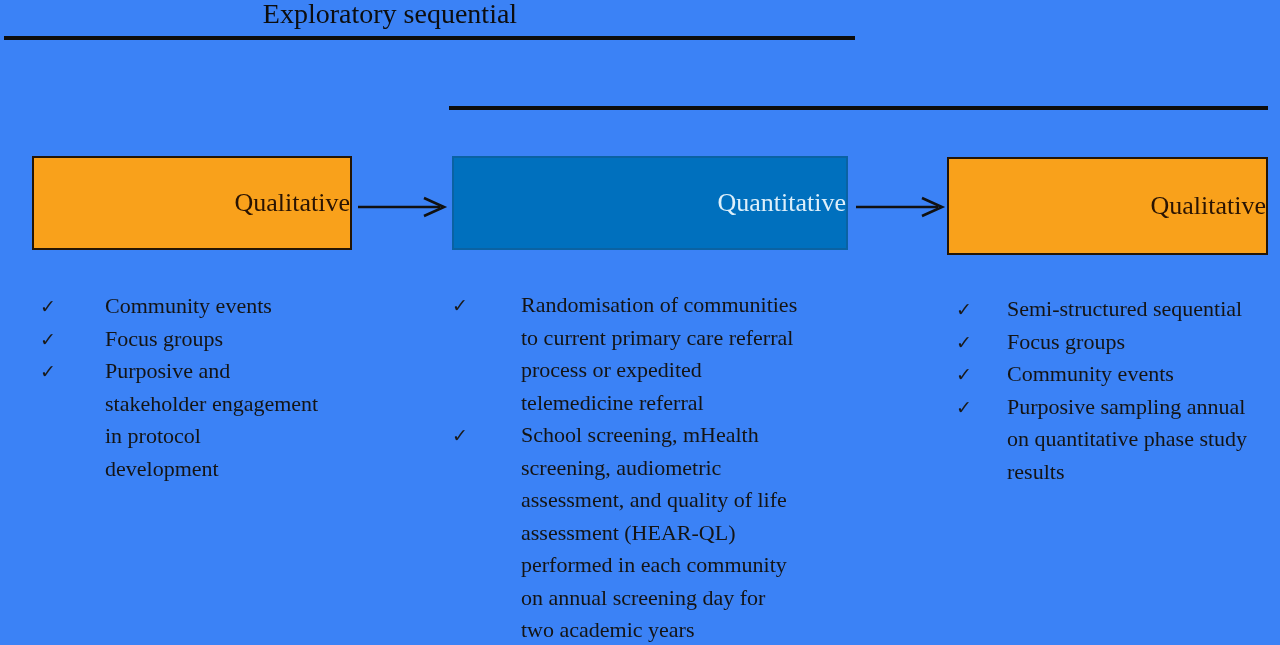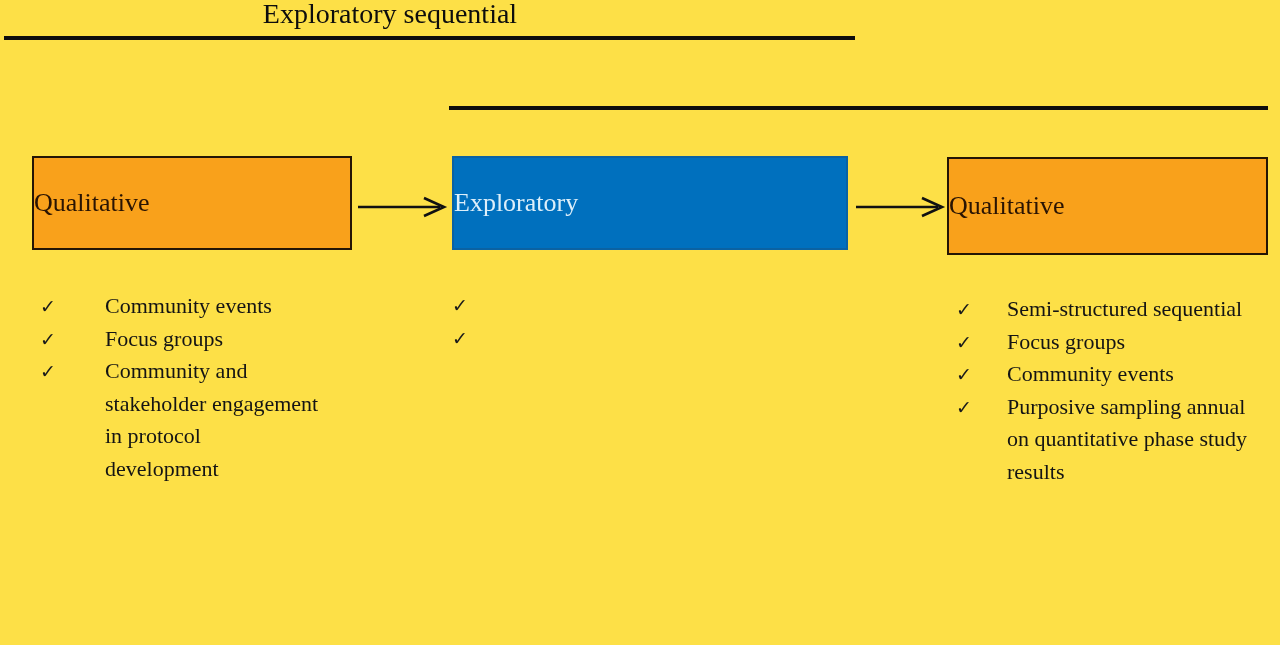--- a/index.html
+++ b/index.html
@@ -1,36 +1,36 @@
 <!DOCTYPE html>
 <html><head>
 <meta charset="utf-8">
 <style>
   html,body{margin:0;padding:0;background:#ffffff;}
   #canvas{
     position:relative;
     width:1280px;height:645px;
-    background:#fde047;
+    background:#3b82f6;
     font-family:"Liberation Serif","DejaVu Serif",serif;
     color:#141414;
     overflow:hidden;
   }
   .abs{position:absolute;}
   .phase-title{
     font-size:28px;
     text-align:center;
     color:#0d0d0d;
     white-space:nowrap;
   }
   .phase-rule{
     height:4px;
     background:#0d0d0d;
   }
   .flow-box{
-    display:flex;align-items:center;justify-content:flex-start;
+    display:flex;align-items:center;justify-content:flex-end;
     font-size:26px;
     box-sizing:border-box;
   }
   .flow-box.orange{
     background:#F9A11B;
     border:2px solid #241505;
     color:#2a1403;
   }
   .flow-box.blue{
     background:#0070BE;
@@ -74,21 +74,21 @@
   <div class="abs flow-box orange" style="left:32px;top:156px;width:320px;height:94px;">
     <span>Qualitative</span>
   </div>
 
   <svg class="abs arrow" style="left:356px;top:195px;" width="92" height="24" viewBox="0 0 92 24">
     <line x1="2" y1="12" x2="84" y2="12" stroke="#111" stroke-width="2.6"></line>
     <polyline points="68,3 88,12 68,21" fill="none" stroke="#111" stroke-width="2.6"></polyline>
   </svg>
 
   <div class="abs flow-box blue" style="left:452px;top:156px;width:396px;height:94px;">
-    <span>Exploratory</span>
+    <span>Quantitative</span>
   </div>
 
   <svg class="abs arrow" style="left:854px;top:195px;" width="92" height="24" viewBox="0 0 92 24">
     <line x1="2" y1="12" x2="84" y2="12" stroke="#111" stroke-width="2.6"></line>
     <polyline points="68,3 88,12 68,21" fill="none" stroke="#111" stroke-width="2.6"></polyline>
   </svg>
 
   <div class="abs flow-box orange" style="left:947px;top:157px;width:321px;height:98px;">
     <span>Qualitative</span>
   </div>
@@ -97,33 +97,44 @@
       <div class="check-item">
         <span class="check-mark">✓</span>
         <span class="check-text">Community events</span>
       </div>
       <div class="check-item">
         <span class="check-mark">✓</span>
         <span class="check-text">Focus groups</span>
       </div>
       <div class="check-item">
         <span class="check-mark">✓</span>
-        <span class="check-text">Community and
+        <span class="check-text">Purposive and
 stakeholder engagement
 in protocol
 development</span>
       </div>
     </div>
 
   <div class="abs check-list" style="left:452px;top:289px;width:410px;--checkcol:46px;">
       <div class="check-item">
         <span class="check-mark">✓</span>
+        <span class="check-text">Randomisation of communities
+to current primary care referral
+process or expedited
+telemedicine referral</span>
       </div>
       <div class="check-item">
         <span class="check-mark">✓</span>
+        <span class="check-text">School screening, mHealth
+screening, audiometric
+assessment, and quality of life
+assessment (HEAR-QL)
+performed in each community
+on annual screening day for
+two academic years</span>
       </div>
     </div>
 
   <div class="abs check-list" style="left:956px;top:293px;width:324px;--checkcol:28px;">
       <div class="check-item">
         <span class="check-mark">✓</span>
         <span class="check-text">Semi-structured sequential</span>
       </div>
       <div class="check-item">
         <span class="check-mark">✓</span>

